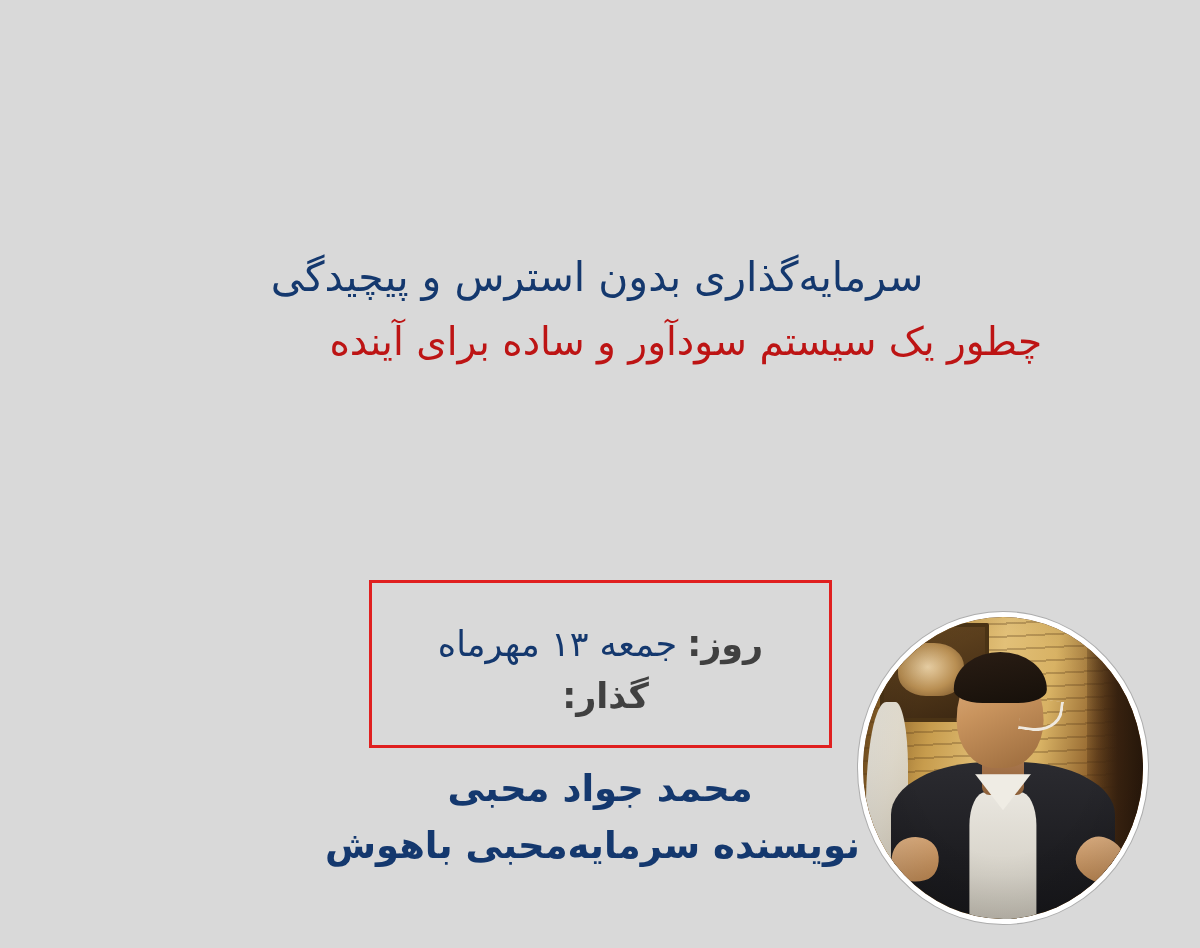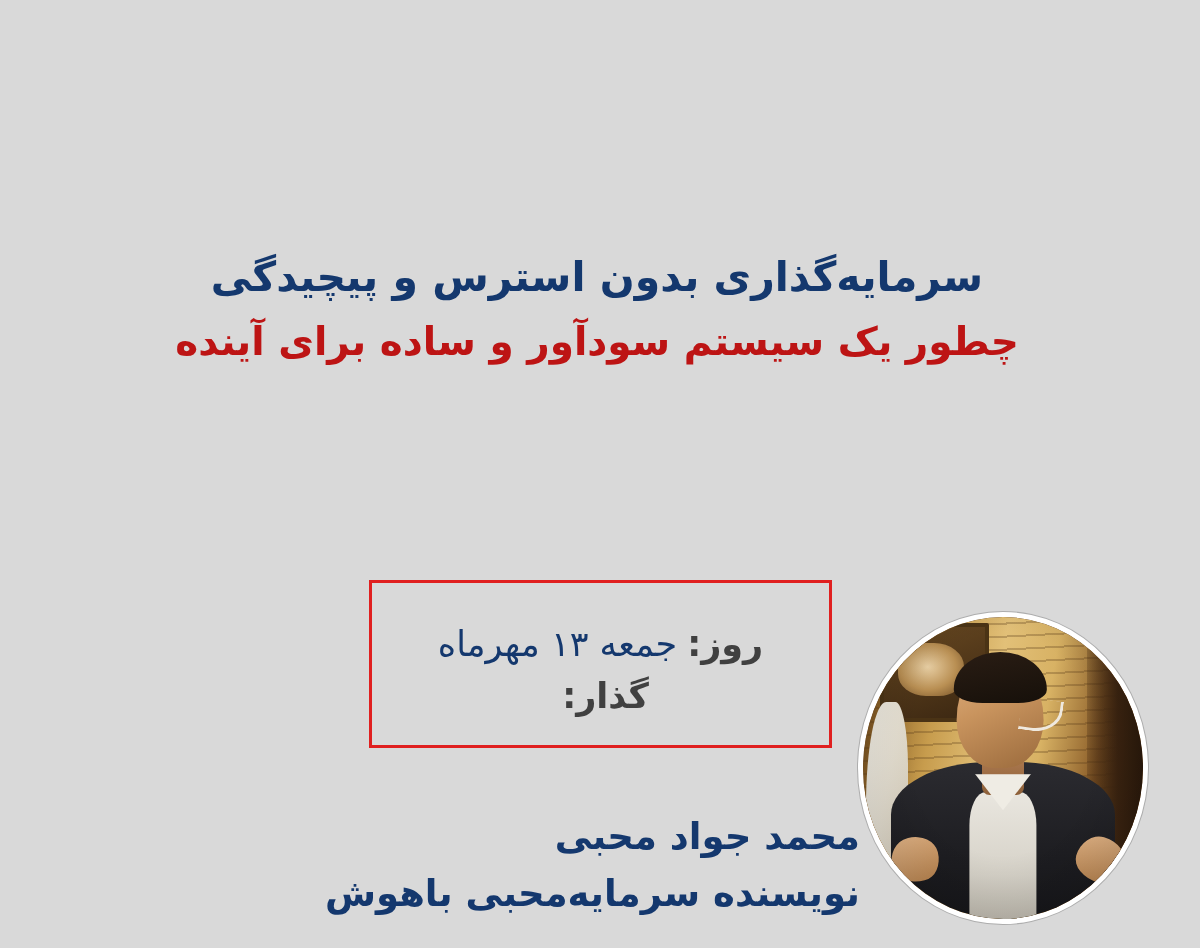--- a/index.html
+++ b/index.html
@@ -25,32 +25,33 @@
   
   .headline {
     position: absolute;
     top: 244px;
     right: 158px;
     width: 890px;
     text-align: center;
     direction: rtl;
   }
   .headline-line {
-    font-weight: bold;
+    font-weight: normal;
     line-height: 1.62;
     white-space: nowrap;
     letter-spacing: 0;
   }
   .headline-line.navy {
     color: #14386e;
     font-size: 41px;
   }
   .headline-line.red {
     color: #bd1414;
     font-size: 39px;
+    text-align: right;
   }
 
   
   .info-box {
     position: absolute;
     left: 369px;
     top: 580px;
     width: 463px;
     height: 168px;
     border: 3px solid #e02020;
@@ -80,24 +81,24 @@
   .info-value {
     color: #14386e;
     font-weight: normal;
     font-size: 35px;
     margin-top: 16px;
   }
 
   
   .speaker {
     position: absolute;
-    top: 808px;
+    top: 760px;
     right: 340px;
     width: 520px;
-    text-align: right;
+    text-align: center;
     direction: rtl;
   }
   .speaker-line {
     color: #14386e;
     font-weight: bold;
     font-size: 37px;
     line-height: 1.55;
     white-space: nowrap;
   }
 

